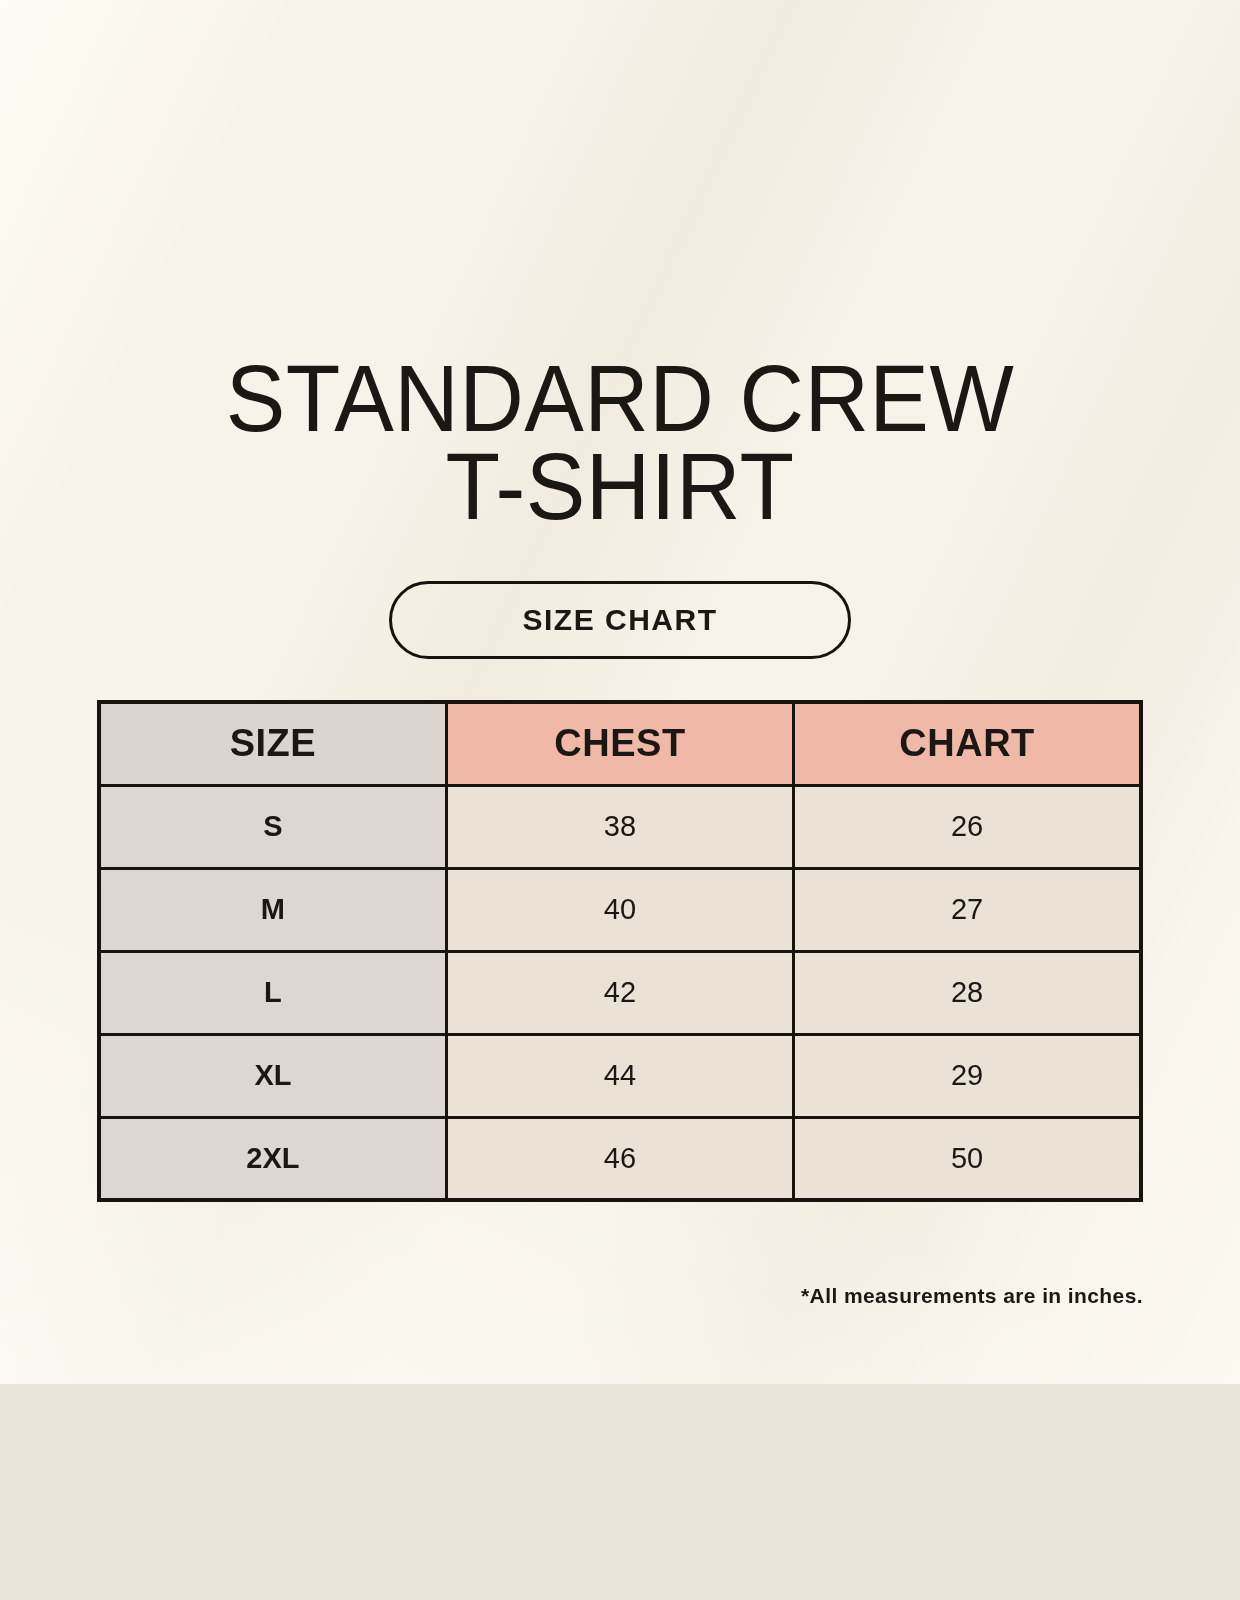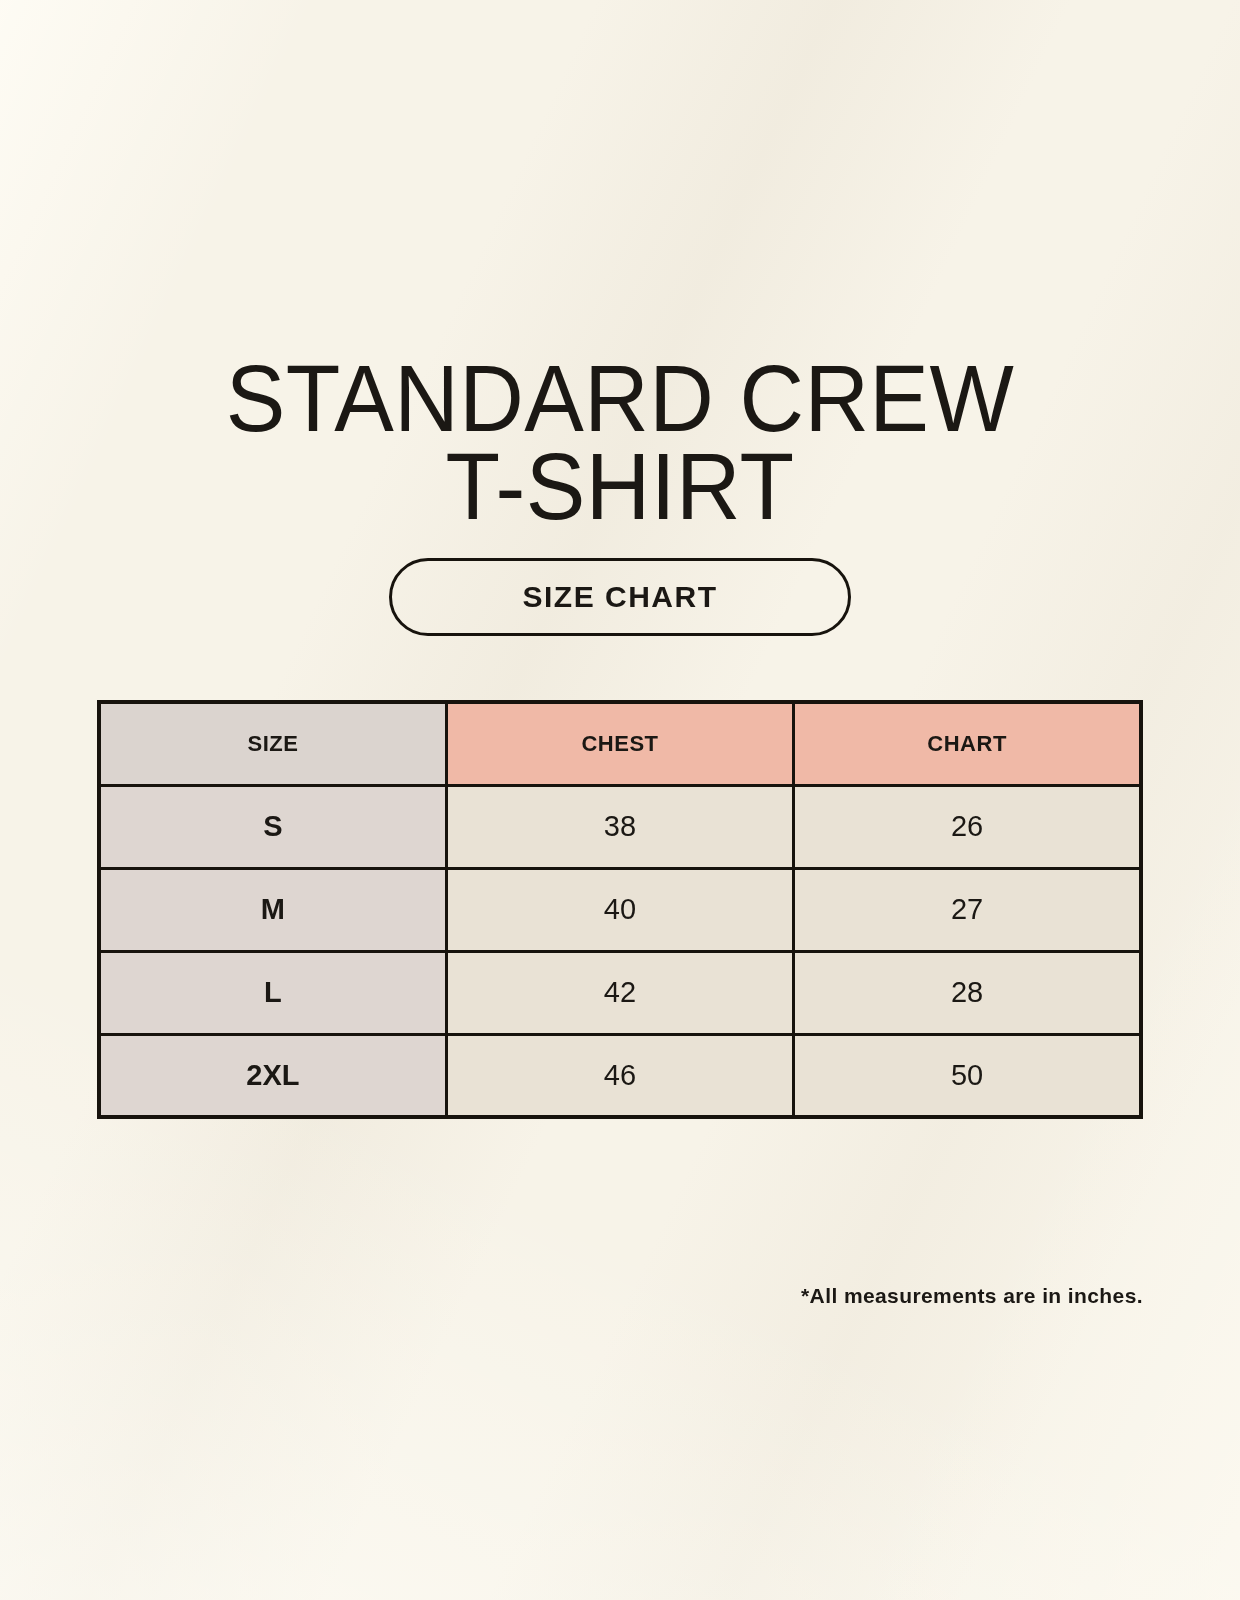--- a/index.html
+++ b/index.html
@@ -2,21 +2,21 @@
 <html style="--page-bg: #f7f3e8; --text: #1b1814; --border: #17130d; --header-size-bg: #dbd4cf; --header-measure-bg: #f0b9a7; --row-size-bg: #ded6d1; --row-measure-bg: #e9e2d5;"><head>
 <meta charset="utf-8">
 <style>
   * { margin: 0; padding: 0; box-sizing: border-box; }
   html, body { background: #e9e4d8; }
   body { font-family: "Liberation Sans", sans-serif; }
 
   .page {
     position: relative;
     width: 1240px;
-    height: 1600px;
+    height: 1384px;
     margin: 0 auto;
     overflow: hidden;
     background: var(--page-bg, #f7f3e8);
     color: var(--text, #1b1814);
   }
 
   
   .sheen {
     position: absolute;
     inset: 0;
@@ -40,21 +40,21 @@
     font-weight: 400;
     letter-spacing: 0.5px;
     transform: scaleX(0.94);
     transform-origin: 50% 0;
     color: var(--text, #1b1814);
   }
   .title-line { display: block; }
 
   .pill-wrap {
     position: absolute;
-    top: 558px;
+    top: 581px;
     left: 0;
     width: 100%;
     display: flex;
     justify-content: center;
   }
   .pill {
     width: 462px;
     height: 78px;
     border: 3px solid var(--border, #17130d);
     border-radius: 39px;
@@ -79,21 +79,21 @@
     table-layout: fixed;
     border: 4px solid var(--border, #17130d);
   }
   .size-table th, .size-table td {
     border: 3px solid var(--border, #17130d);
     height: 83px;
     text-align: center;
     vertical-align: middle;
   }
   .size-table th {
-    font-size: 22px;
+    font-size: 38px;
     font-weight: 700;
     letter-spacing: 0.5px;
   }
   .size-table td { font-size: 29px; font-weight: 400; }
   .size-table td.cell-size { font-weight: 700; }
 
   th.h-size    { background: var(--header-size-bg, #dbd4cf); }
   th.h-measure { background: var(--header-measure-bg, #f0b9a7); margin-left: 28px; }
   td.cell-size { background: var(--row-size-bg, #ded6d1); }
   td.cell-measure { background: var(--row-measure-bg, #e9e2d5); margin-left: 36px; }
@@ -145,20 +145,25 @@
         <td class="cell-size">M</td>
         <td class="cell-measure">40</td>
         <td class="cell-measure">27</td>
       </tr>
       <tr>
         <td class="cell-size">L</td>
         <td class="cell-measure">42</td>
         <td class="cell-measure">28</td>
       </tr>
       <tr>
+        <td class="cell-size">XL</td>
+        <td class="cell-measure">44</td>
+        <td class="cell-measure">29</td>
+      </tr>
+      <tr>
         <td class="cell-size">2XL</td>
         <td class="cell-measure">46</td>
         <td class="cell-measure">50</td>
       </tr>
     </tbody>
   </table>
 
   <div class="footnote">*All measurements are in inches.</div>
 </div>
 

